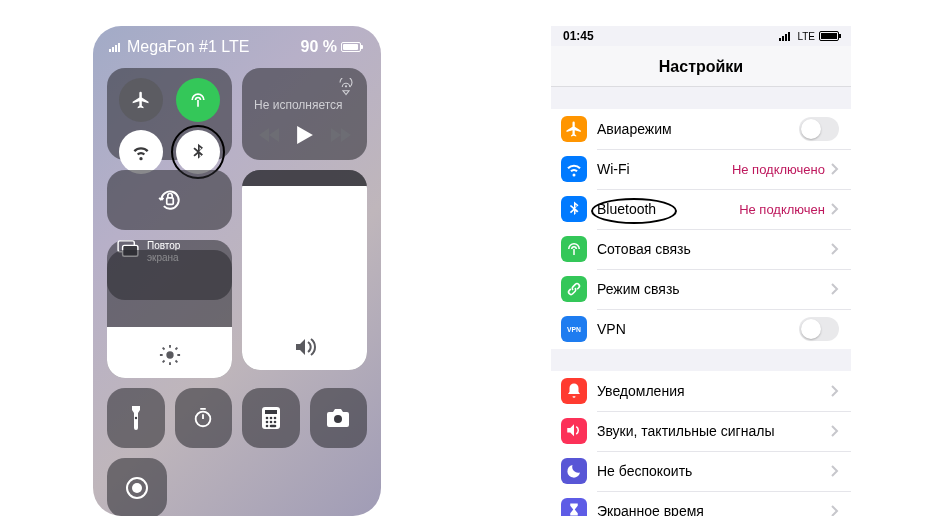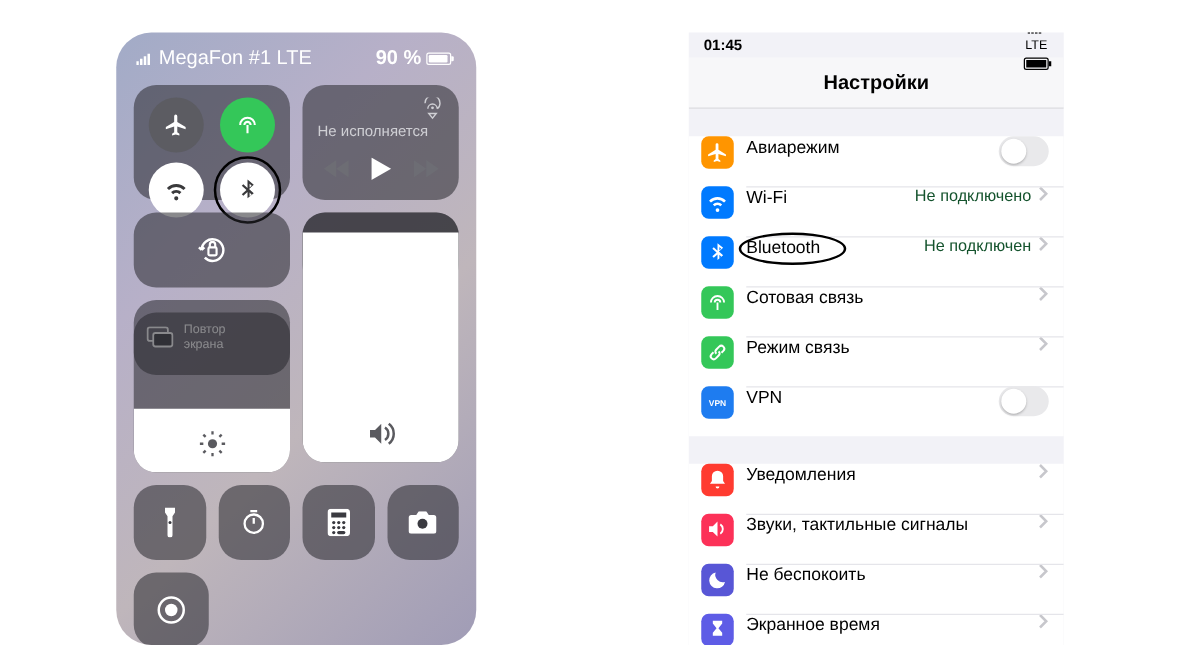--- a/index.html
+++ b/index.html
@@ -70,21 +70,21 @@
   }
 
   
   .music { padding:10px 12px 8px; display:flex; flex-direction:column; }
   .music-top { display:flex; justify-content:flex-end; }
   .music-title { color:#cfcfd4; font-size:12px; text-align:left; margin-top:2px;}
   .music-ctrls { display:flex; justify-content:center; align-items:center; gap:18px; margin-top:14px;}
 
   
   .tile-center { display:flex; align-items:center; justify-content:center; }
-  .tile-label { display:flex; align-items:center; gap:8px; padding:0 10px; color:#fff; font-size:10px; line-height:12px;}
+  .tile-label { display:flex; align-items:flex-start; gap:8px; padding:0 10px; color:#fff; font-size:10px; line-height:12px;}
 
   
   .slider { background: rgba(40,40,45,0.55); border-radius:18px; position:relative; overflow:hidden; }
   .slider-fill { position:absolute; left:0; right:0; bottom:0; background:#fff; }
   .slider-icon { position:absolute; left:0; right:0; bottom:12px; display:flex; justify-content:center; }
 
   
 
   
   .phone-set {
@@ -92,42 +92,42 @@
     height: 490px;
     background:#f2f2f7;
     position:relative;
     overflow:hidden;
   }
   .set-status {
     display:flex; justify-content:space-between; align-items:center;
     font-size:12px; font-weight:600; color:#000;
     height:20px; padding:0 12px;
   }
-  .set-status .sr { display:flex; align-items:center; gap:4px; font-weight:500; font-size:10px;flex-direction:column;}
+  .set-status .sr { display:flex; align-items:center; gap:4px; font-weight:500; font-size:10px;}
   .set-title {
     text-align:center; font-size:16px; font-weight:600; color:#000;
     padding:12px 0 10px; background:#f7f7f9; border-bottom:1px solid #dcdce0;
   }
   .set-gap { height:22px; }
   .list { background:#fff; }
   .row {
-    display:flex; align-items:flex-start; height:40px;
+    display:flex; align-items:center; height:40px;
     padding:0 12px 0 10px;
     font-size:14px; color:#000;
     position:relative;
   }
   .row + .row::before {
     content:""; position:absolute; left:46px; right:0; top:0; height:1px; background:#e5e5ea;
   }
   .row .ic {
     width:26px; height:26px; border-radius:6px; display:flex; align-items:center; justify-content:center;
     margin-right:10px; flex-shrink:0;
   }
   .row .lbl { flex:1; }
-  .row .val { color:#14532d; font-size:13px; margin-right:6px;}
+  .row .val { color:#be185d; font-size:13px; margin-right:6px;}
   .row .chev { color:#c7c7cc; }
   .row.annot .lbl { position:relative; }
   .row.annot .lbl::after {
     content:""; position:absolute; left:-6px; top:-3px; width:82px; height:22px;
     border:2.5px solid #000; border-radius:50%;
   }
 
   .toggle {
     width:40px; height:24px; border-radius:12px; background:#e9e9eb; position:relative;
   }

